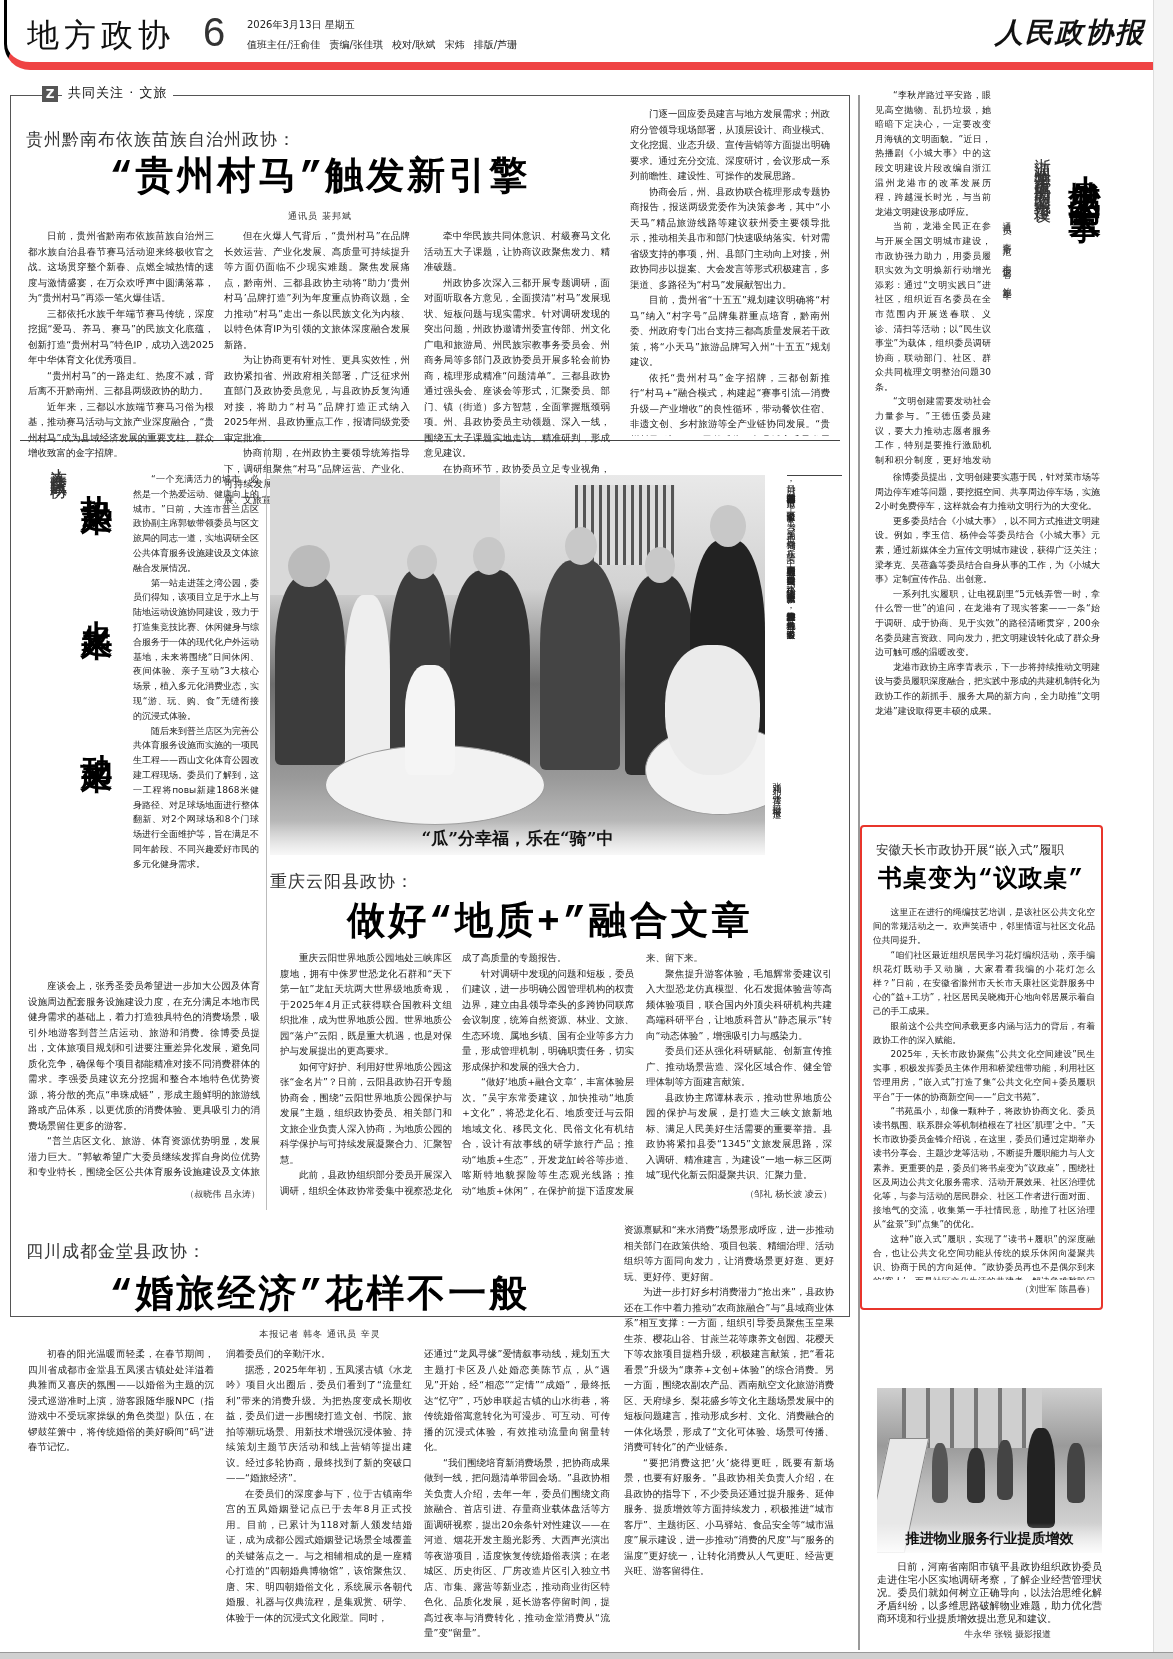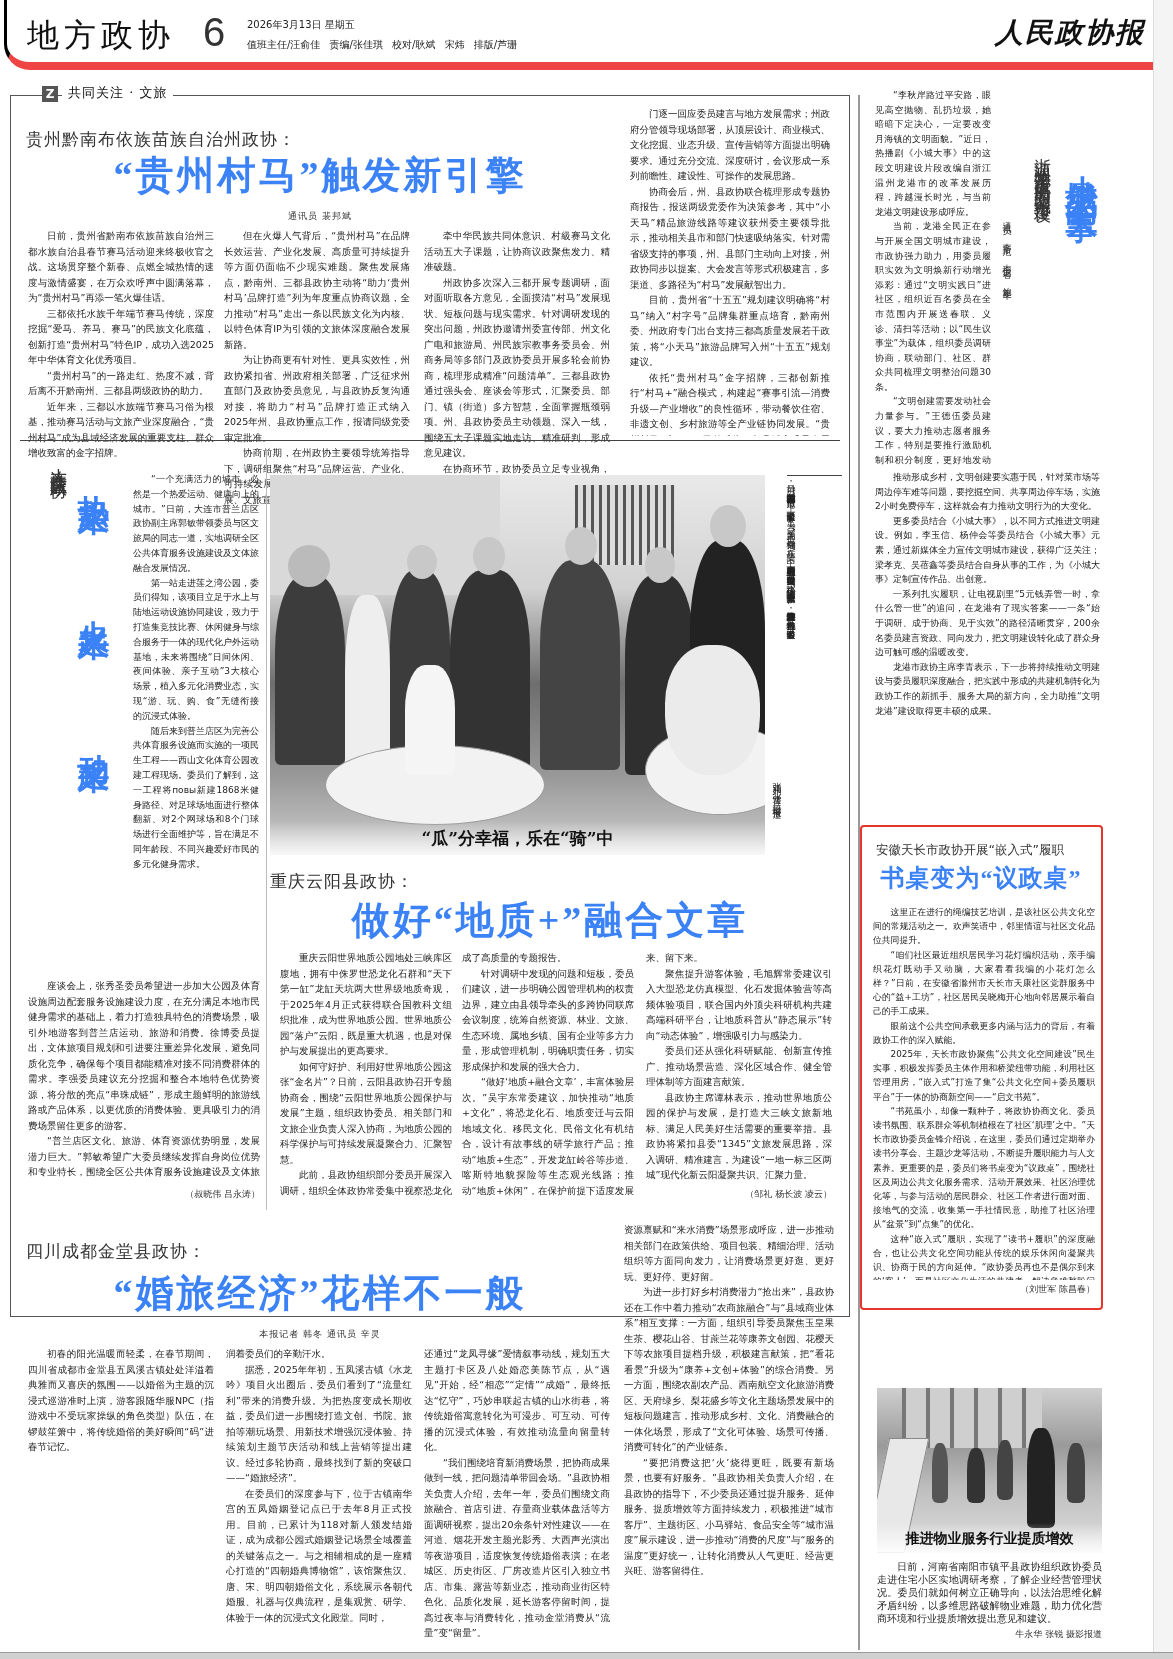--- a/index.html
+++ b/index.html
@@ -16,21 +16,21 @@
   .rcorner{position:absolute;right:0;top:0;width:20px;height:1659px;border-left:1px solid #ddd;background:#f4f4f4}
   
   .sec{position:absolute;left:10px;top:86px;width:840px;height:20px}
   .sec .line{position:absolute;left:0;top:9px;width:840px;border-top:1px solid #555}
   .sec .lline{position:absolute;left:0;top:9px;height:12px;border-left:1px solid #555}
   .sec .z{position:absolute;left:32px;top:0;background:#555;color:#fff;font-weight:bold;font-size:12px;width:16px;height:16px;text-align:center;line-height:16px}
   .sec .lbl{position:absolute;left:52px;top:-2px;background:#fff;padding:0 6px;font-size:13px;letter-spacing:1px}
   .frame{position:absolute;border:1px solid #555}
   
   .kicker{font-size:17px;color:#333;letter-spacing:1px}
-  .headline{font-family:Liberation Serif, serif;font-weight:bold;font-size:36px;letter-spacing:3px;color:#3b82f6;text-align:center}
+  .headline{font-family:Liberation Mono, monospace;font-weight:bold;font-size:36px;letter-spacing:3px;color:#000000;text-align:center}
   .byline{font-size:9px;text-align:center;color:#333;letter-spacing:1px}
   .col{position:absolute;font-size:9.5px;line-height:15.5px;color:#222;text-align:justify}
   .col p{text-indent:2em}
   .sign{text-align:right;font-size:9px;color:#333}
   .vtext{writing-mode:vertical-rl;position:absolute}
   .photo{position:absolute;background:linear-gradient(180deg,#e9e9e9 0%,#d2d2d2 30%,#6e6e6e 55%,#9a9a9a 80%,#cfcfcf 100%);overflow:hidden}
   .caption-bar{position:absolute;left:0;right:0;bottom:0;height:34px;background:linear-gradient(180deg,rgba(255,255,255,0),rgba(255,255,255,.85));text-align:center;font-family:"DejaVu Serif",serif;font-weight:bold;font-size:17px;line-height:34px;color:#111}
   .redbox{position:absolute;border:2px solid #e8352b;border-radius:4px}
   .divider-v{position:absolute;border-left:1px solid #888}
   .divider-h{position:absolute;border-top:1px solid #444}
@@ -187,21 +187,21 @@
 <div>
   <div class="vtext headline" style="left:1060px;top:150px;font-size:32px;letter-spacing:6px">小城里的『大事』</div>
   <div class="vtext" style="left:1032px;top:145px;font-size:17px;letter-spacing:3px;color:#333">浙江温州龙港市政协助力文明城市建设</div>
   <div class="vtext" style="left:1000px;top:215px;font-size:9px;letter-spacing:2px;word-spacing:10px;color:#333">通讯员 李斯尼 本报记者 鲍夏华</div>
   <div class="col" style="left:875px;top:88px;width:116px;height:380px;overflow:hidden;font-size:9px;line-height:14.6px">
     <p>“李秋岸路过平安路，眼见高空抛物、乱扔垃圾，她暗暗下定决心，一定要改变月海镇的文明面貌。”近日，热播剧《小城大事》中的这段文明建设片段改编自浙江温州龙港市的改革发展历程，跨越漫长时光，与当前龙港文明建设形成呼应。</p>
     <p>当前，龙港全民正在参与开展全国文明城市建设，市政协强力助力，用委员履职实效为文明焕新行动增光添彩：通过“文明实践日”进社区，组织近百名委员在全市范围内开展送春联、义诊、清扫等活动；以“民生议事堂”为载体，组织委员调研协商，联动部门、社区、群众共同梳理文明整治问题30条。</p>
     <p>“文明创建需要发动社会力量参与。”王德伍委员建议，要大力推动志愿者服务工作，特别是要推行激励机制和积分制度，更好地发动全社会志愿者力量。</p>
   </div>
   <div class="col" style="left:875px;top:470px;width:225px;height:300px;overflow:hidden;font-size:9px;line-height:14.6px">
-    <p>推动形成乡村，文明创建要实惠于民，针对菜市场等周边停车难等问题，要挖掘空间、共享周边停车场，实施2小时免费停车，这样就会有力推动文明行为的大变化。</p>
+    <p>徐博委员提出，文明创建要实惠于民，针对菜市场等周边停车难等问题，要挖掘空间、共享周边停车场，实施2小时免费停车，这样就会有力推动文明行为的大变化。</p>
     <p>更多委员结合《小城大事》，以不同方式推进文明建设。例如，李玉信、杨仲会等委员结合《小城大事》元素，通过新媒体全力宣传文明城市建设，获得广泛关注；梁孝克、吴蓓鑫等委员结合自身从事的工作，为《小城大事》定制宣传作品、出创意。</p>
     <p>一系列扎实履职，让电视剧里“5元钱弄管一时，拿什么管一世”的追问，在龙港有了现实答案——一条“始于调研、成于协商、见于实效”的路径清晰贯穿，200余名委员建言资政、同向发力，把文明建设转化成了群众身边可触可感的温暖改变。</p>
     <p>龙港市政协主席李青表示，下一步将持续推动文明建设与委员履职深度融合，把实践中形成的共建机制转化为政协工作的新抓手、服务大局的新方向，全力助推“文明龙港”建设取得更丰硕的成果。</p>
   </div>
 </div>
 
 <div class="redbox" style="left:860px;top:825px;width:243px;height:485px"></div>
 <div>
   <div class="abs" style="left:876px;top:842px;font-size:12.5px;color:#333">安徽天长市政协开展“嵌入式”履职</div>
   <div class="abs headline" style="left:866px;top:862px;width:230px;font-size:24px;letter-spacing:1px">书桌变为“议政桌”</div>
@@ -223,16 +223,16 @@
     <div class="person" style="left:55px;top:55px;width:16px;height:60px;background:#555"></div>
     <div class="person" style="left:90px;top:60px;width:18px;height:55px;background:#333"></div>
     <div class="person" style="left:120px;top:52px;width:16px;height:60px;background:#444"></div>
     <div class="person" style="left:150px;top:40px;width:28px;height:100px;background:#222"></div>
     <div class="person" style="left:190px;top:55px;width:18px;height:60px;background:#444"></div>
     <div class="caption-bar" style="font-size:14px;height:30px;line-height:30px;background:linear-gradient(180deg,rgba(255,255,255,0),rgba(255,255,255,.9))">推进物业服务行业提质增效</div>
   </div>
   <div class="col" style="left:877px;top:1560px;width:225px;font-size:10px;line-height:13px;font-family:'DejaVu Serif',serif">
     <p>日前，河南省南阳市镇平县政协组织政协委员走进住宅小区实地调研考察，了解企业经营管理状况。委员们就如何树立正确导向，以法治思维化解矛盾纠纷，以多维思路破解物业难题，助力优化营商环境和行业提质增效提出意见和建议。</p>
   </div>
-  <div class="abs sign" style="left:877px;top:1628px;width:225px">牛永华  张锐  摄影报道</div>
+  <div class="abs sign" style="left:826px;top:1628px;width:225px">牛永华  张锐  摄影报道</div>
 </div>
 
 <div class="abs" style="left:0;top:1652px;width:1173px;height:7px;background:#d0d0d0;border-top:1px solid #999"></div>
 
 </body></html>

